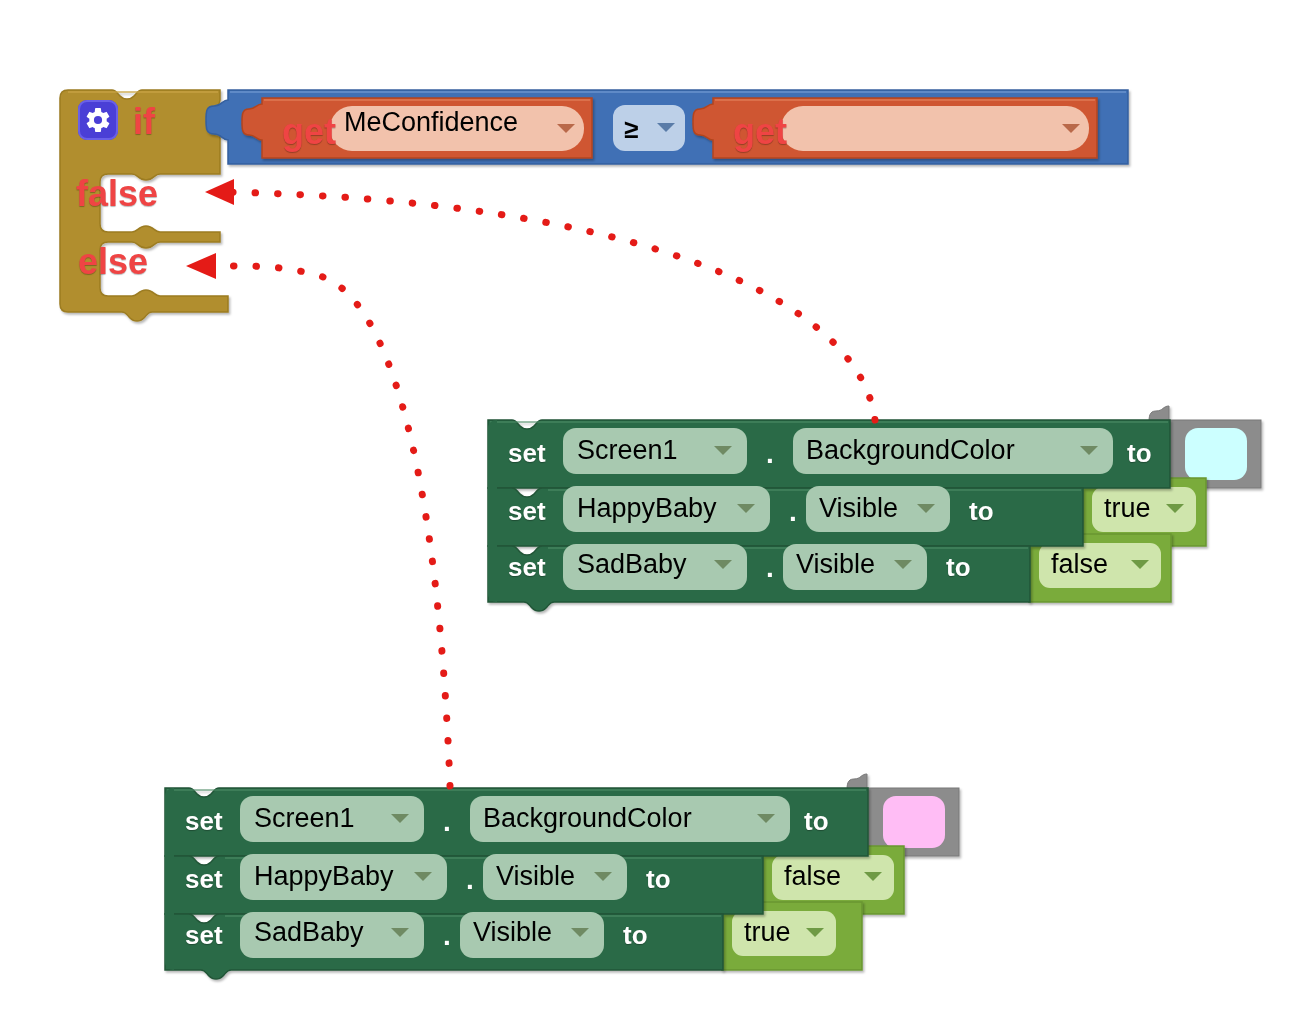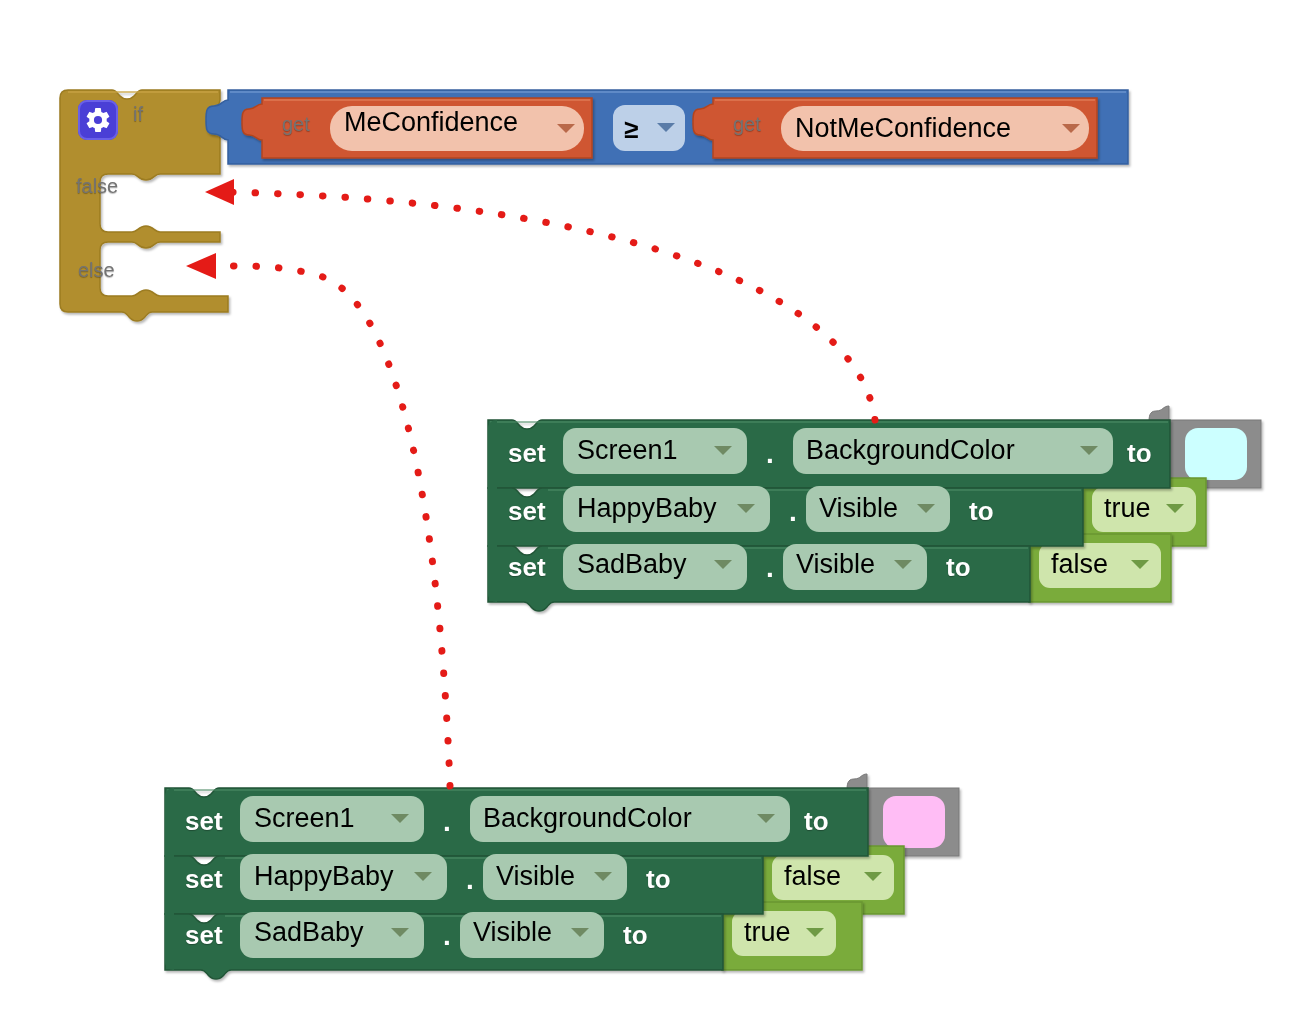--- a/index.html
+++ b/index.html
@@ -10,21 +10,21 @@
     overflow:hidden;
     position:relative;
   }
   #canvas{position:absolute;left:0;top:0;width:1310px;height:1024px;}
   .layer{position:absolute;left:0;top:0;width:1310px;height:1024px;}
   #svg-blocks{z-index:1}
   #arrow-layer{z-index:4;pointer-events:none}
   #text-layer{z-index:5}
 
   .txt{position:absolute;white-space:nowrap;line-height:1;}
-  .lbl-white{color:#737373;font-size:20px;font-weight:normal;text-shadow:0 1px 1px rgba(0,0,0,.28);}
+  .lbl-white{color:#ef4444;font-size:36px;font-weight:bold;text-shadow:0 1px 1px rgba(0,0,0,.28);}
   .lbl-white-sm{color:#ffffff;font-size:26px;font-weight:bold;text-shadow:0 1px 1px rgba(0,0,0,.28);}
   .fld{color:#000000;font-size:27px;}
   .fld-op{color:#000000;font-size:26px;font-weight:bold;}
   .dot{color:#ffffff;font-size:28px;font-weight:bold;}
 
   .caret{position:absolute;width:0;height:0;
     border-left:9px solid transparent;border-right:9px solid transparent;}
   .caret-blue{border-top:9px solid #5a7ca8;}
   .caret-olive{border-top:9px solid #6f8a63;}
   .caret-salmon{border-top:9px solid #b9694a;}
@@ -238,31 +238,30 @@
   <div class="layer" id="text-layer">
 
     <div class="gear-box" style="left:78px;top:100px">
       <svg width="28" height="28" viewBox="0 0 24 24" aria-hidden="true">
         <path fill="#ffffff" d="M19.4 13c.04-.33.06-.66.06-1s-.02-.67-.06-1l2.1-1.64a.5.5 0 0 0 .12-.64l-2-3.46a.5.5 0 0 0-.6-.22l-2.48 1a7.3 7.3 0 0 0-1.72-1L14.5 2.2a.5.5 0 0 0-.5-.42h-4a.5.5 0 0 0-.5.42L9.18 5.04c-.63.26-1.2.6-1.72 1l-2.48-1a.5.5 0 0 0-.6.22l-2 3.46a.5.5 0 0 0 .12.64L4.6 11c-.04.33-.06.66-.06 1s.02.67.06 1l-2.1 1.64a.5.5 0 0 0-.12.64l2 3.46c.12.22.38.3.6.22l2.48-1c.52.4 1.09.74 1.72 1l.32 2.84c.04.24.25.42.5.42h4c.25 0 .46-.18.5-.42l.32-2.84c.63-.26 1.2-.6 1.72-1l2.48 1c.22.08.48 0 .6-.22l2-3.46a.5.5 0 0 0-.12-.64L19.4 13ZM12 15.5A3.5 3.5 0 1 1 15.5 12 3.5 3.5 0 0 1 12 15.5Z"></path>
       </svg>
     </div>
 
     <div class="txt lbl-white" style="left:133px;top:104px">if</div>
     <div class="txt lbl-white" style="left:76px;top:176px">false</div>
-    <div class="txt lbl-white" style="left:78px;top:260px">else</div>
+    <div class="txt lbl-white" style="left:78px;top:244px">else</div>
 
     <div class="txt lbl-white" style="left:282px;top:114px">get</div>
     <div class="txt fld" style="left:344px;top:109px">MeConfidence</div>
     <div class="caret caret-salmon" style="left:557px;top:124px"></div>
 
     <div class="txt fld-op" style="left:624px;top:116px">≥</div>
     <div class="caret caret-blue" style="left:657px;top:123px"></div>
 
     <div class="txt lbl-white" style="left:733px;top:114px">get</div>
-    <div class="txt fld" style="left:795px;top:115px">NotMeConfidence</div>
     <div class="caret caret-salmon" style="left:1062px;top:124px"></div>
 
     <div>
       <div class="txt lbl-white-sm" style="left:508px;top:440px">set</div>
       <div class="txt fld" style="left:577px;top:437px">Screen1</div>
       <div class="caret caret-olive" style="left:714px;top:446px"></div>
       <div class="txt dot" style="left:766px;top:440px">.</div>
       <div class="txt fld" style="left:806px;top:437px">BackgroundColor</div>
       <div class="caret caret-olive" style="left:1080px;top:446px"></div>
       <div class="txt lbl-white-sm" style="left:1127px;top:440px">to</div>

